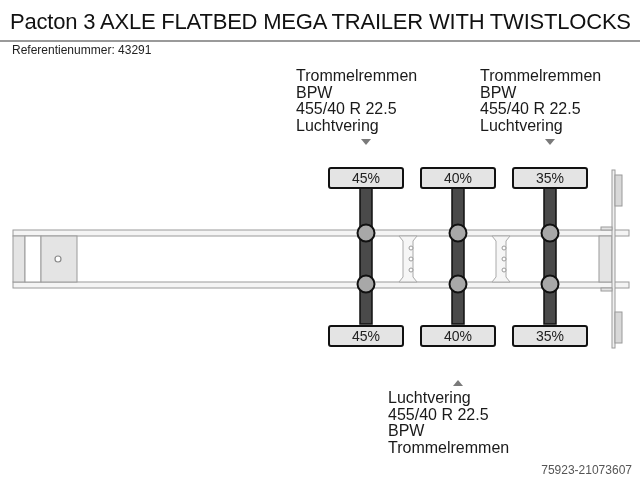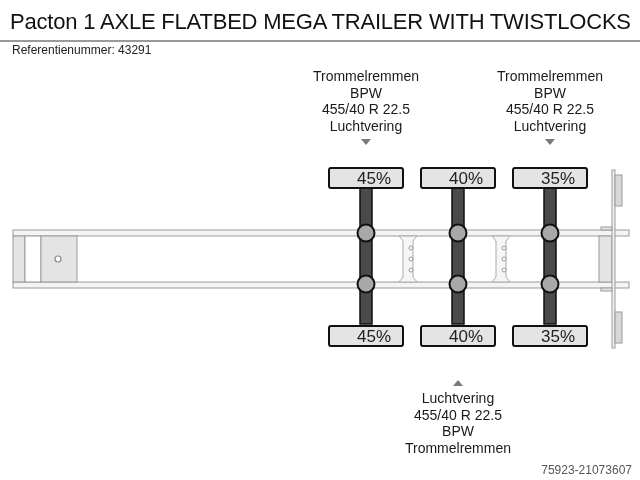--- a/index.html
+++ b/index.html
@@ -1,30 +1,30 @@
 <!DOCTYPE html>
 <html><head>
 <meta charset="utf-8">
 <style>
   html, body { margin:0; padding:0; background:#ffffff; }
   body { width:640px; height:480px; position:relative; overflow:hidden; font-family:"Liberation Sans", sans-serif; color:#1a1a1a; }
   .title { position:absolute; left:10px; top:9px; font-size:22px; line-height:26px; color:#111; white-space:nowrap; letter-spacing:-0.2px; }
   .title-rule { position:absolute; left:0; top:40px; width:640px; height:2px; background:#9a9a9a; }
   .ref { position:absolute; left:12px; top:43px; font-size:12px; line-height:14px; color:#222; }
-  .spec { position:absolute; width:140px; text-align:center; font-size:14px; line-height:16.5px; color:#1a1a1a; }
+  .spec { position:absolute; width:140px; text-align:left; font-size:16px; line-height:16.5px; color:#1a1a1a; }
   .arrow-down { position:absolute; width:0; height:0; border-left:5px solid transparent; border-right:5px solid transparent; border-top:6px solid #7a7a7a; }
   .arrow-up { position:absolute; width:0; height:0; border-left:5px solid transparent; border-right:5px solid transparent; border-bottom:6px solid #7a7a7a; }
   svg.diagram { position:absolute; left:0; top:0; }
-  .pct { position:absolute; width:74px; height:20px; text-align:center; font-size:17px; line-height:21px; color:#222;margin-left:8px; }
+  .pct { position:absolute; width:74px; height:20px; text-align:center; font-size:14px; line-height:21px; color:#222; }
   .footer-id { position:absolute; right:8px; top:463px; font-size:12px; line-height:14px; color:#555; }
 </style>
 </head>
 <body>
 
-<div class="title">Pacton 1 AXLE FLATBED MEGA TRAILER WITH TWISTLOCKS</div>
+<div class="title">Pacton 3 AXLE FLATBED MEGA TRAILER WITH TWISTLOCKS</div>
 <div class="title-rule"></div>
 <div class="ref">Referentienummer: 43291</div>
 
 <div class="spec" style="left:296px; top:68px;">
   <div>Trommelremmen</div>
   <div>BPW</div>
   <div>455/40 R 22.5</div>
   <div>Luchtvering</div>
 </div>
 <div class="arrow-down" style="left:361px; top:139px;"></div>

